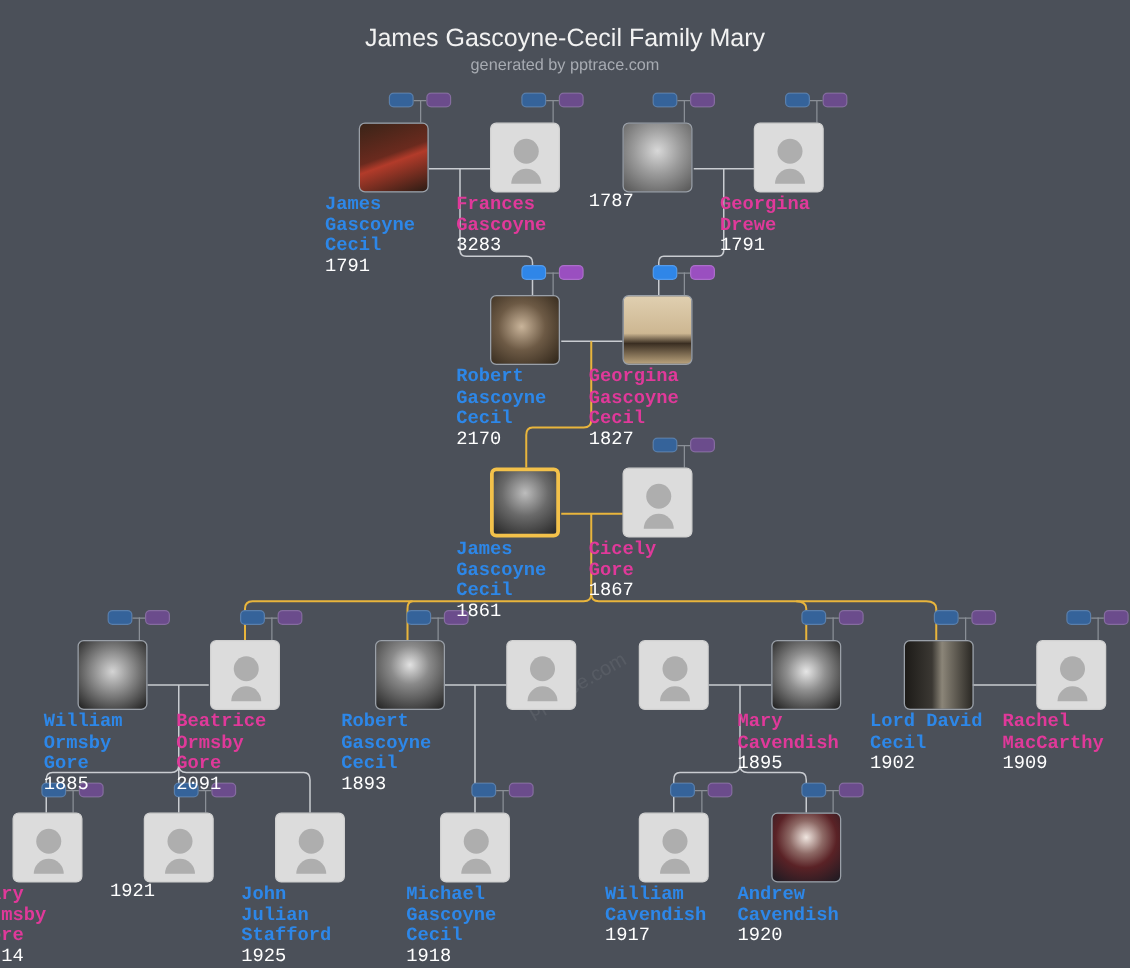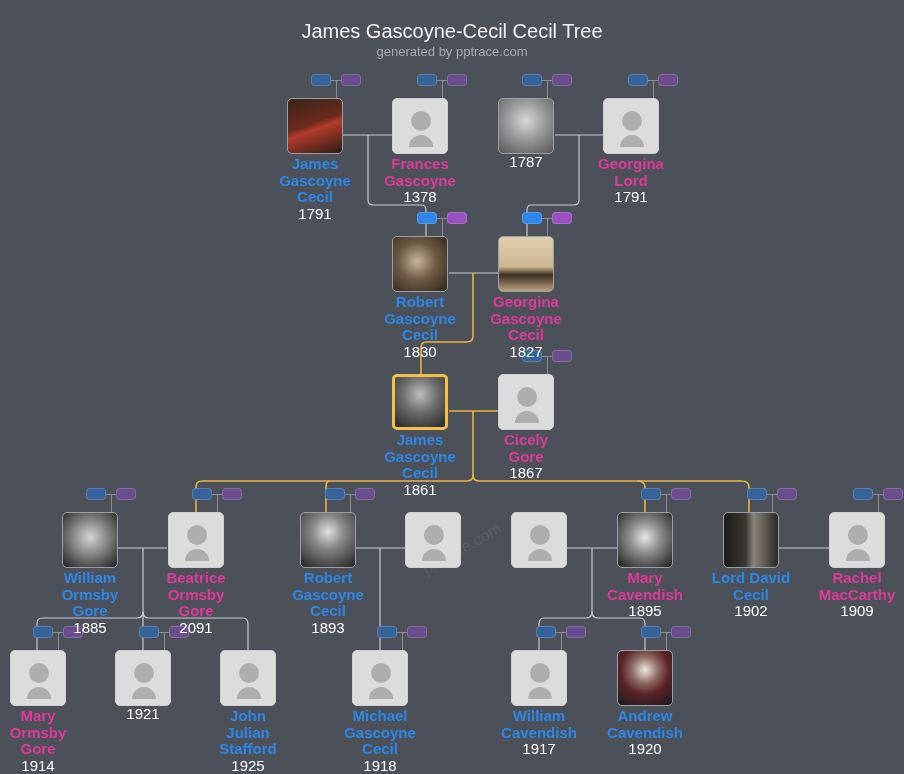--- a/index.html
+++ b/index.html
@@ -21,21 +21,21 @@
   .pill {
     position:absolute; width:20px; height:12px; border-radius:4px;
     box-sizing:border-box; border:1px solid rgba(255,255,255,0.18);
   }
   .pill.blue { background:#35639a; }
   .pill.purple { background:#6b4c8c; }
   .pill.blue.active { background:#2f86e8; }
   .pill.purple.active { background:#9a4fc0; }
   .pill-stem { position:absolute; width:1px; background:#8a8f97; }
   .pill-join { position:absolute; height:1px; background:#8a8f97; }
-  .person { position:absolute; width:110px; text-align:center; }
+  .person { position:absolute; width:110px; text-align:left;font-family:Liberation Mono, monospace; }
   .photo {
     width:56px; height:56px; margin:0 auto; border-radius:5px;
     box-sizing:border-box; border:1px solid #9aa0a8;
     position:relative; overflow:hidden;
   }
   .photo.placeholder { background:#dcdcdc; border-color:#d0d0d0; }
   .photo.placeholder .head {
     position:absolute; left:18px; top:12px; width:20px; height:20px;
     border-radius:50%; background:#aeaeae;
   }
@@ -51,21 +51,21 @@
   .name.female { color:#e0399a; }
   .year { color:#ffffff; font-size:15px; line-height:16px; }
   .watermark {
     position:absolute; left:418px; top:540px; color:rgba(255,255,255,0.07);
     font-size:16px; transform:rotate(-30deg);
   }
 </style>
 </head>
 <body>
 
-<div class="title">James Gascoyne-Cecil Cecil Tree</div>
+<div class="title">James Gascoyne-Cecil Family Mary</div>
 <div class="subtitle">generated by pptrace.com</div>
 <div class="watermark">pptrace.com</div>
 
 <svg class="lines" width="904" height="774">
   <g fill="none" stroke="#c9ccd1" stroke-width="1.2">
 
     <path d="M343 135 H392"></path>
     <path d="M368 135 V200 Q368 205 373 205 H421 Q426 205 426 210 V236"></path>
 
     <path d="M555 135 H604"></path>
@@ -201,46 +201,46 @@
 </div>
 <div class="person" style="left:365px;top:98px">
   <div class="photo placeholder">
       <div class="head"></div>
       <div class="shoulders"></div>
     </div>
   <div class="name female">
       <div>Frances</div>
       <div>Gascoyne</div>
     </div>
-  <div class="year">1378</div>
+  <div class="year">3283</div>
 </div>
 <div class="person" style="left:471px;top:98px">
   <div class="photo" style="background:radial-gradient(circle at 50% 40%,#d8d8d8 0%,#9a9a9a 45%,#555 100%)"></div>
   <div class="year">1787</div>
 </div>
 <div class="person" style="left:576px;top:98px">
   <div class="photo placeholder">
       <div class="head"></div>
       <div class="shoulders"></div>
     </div>
   <div class="name female">
       <div>Georgina</div>
-      <div>Lord</div>
+      <div>Drewe</div>
     </div>
   <div class="year">1791</div>
 </div>
 
 <div class="person" style="left:365px;top:236px">
   <div class="photo" style="background:radial-gradient(circle at 45% 45%,#c9b49a 0%,#6d5a45 45%,#2e2418 100%)"></div>
   <div class="name male">
       <div>Robert</div>
       <div>Gascoyne</div>
       <div>Cecil</div>
     </div>
-  <div class="year">1830</div>
+  <div class="year">2170</div>
 </div>
 <div class="person" style="left:471px;top:236px">
   <div class="photo" style="background:linear-gradient(180deg,#e0cfb0 0%,#cdb792 55%,#3a2e22 70%,#b9a27c 100%)"></div>
   <div class="name female">
       <div>Georgina</div>
       <div>Gascoyne</div>
       <div>Cecil</div>
     </div>
   <div class="year">1827</div>
 </div>

